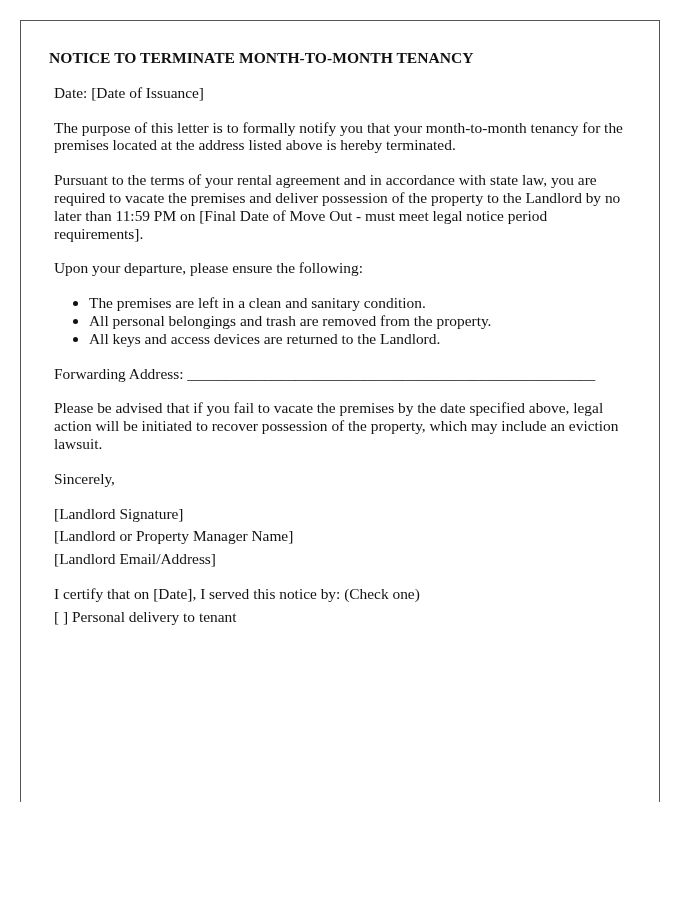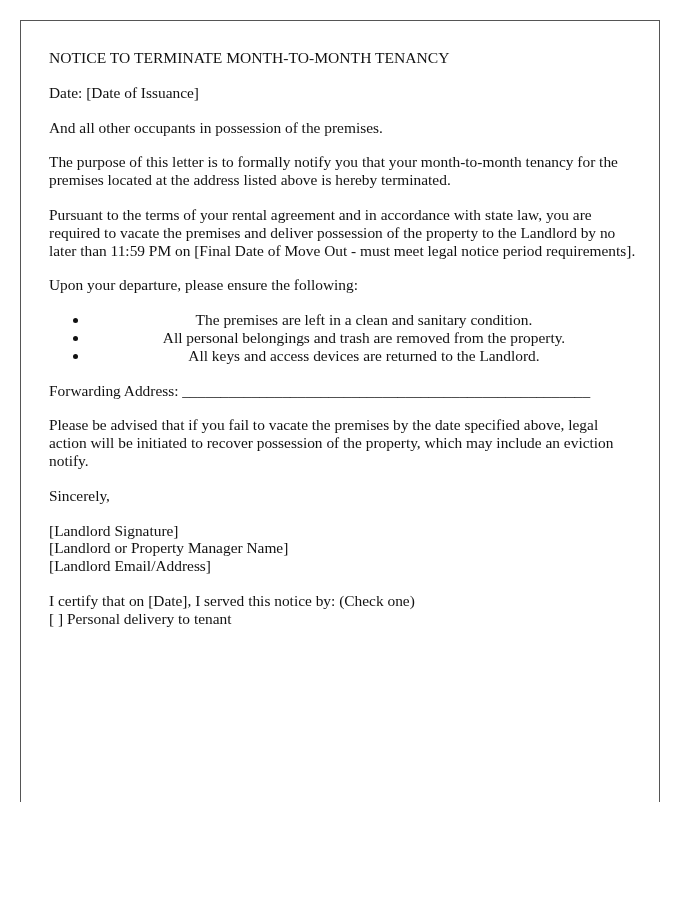--- a/index.html
+++ b/index.html
@@ -6,47 +6,46 @@
   body { width: 700px; height: 900px; position: relative; overflow: hidden; }
   .page {
     position: absolute; left: 20px; top: 20px;
     width: 640px; height: 782px;
     border: 1px solid #555; border-bottom: none;
     box-sizing: border-box; overflow: hidden;
     font-family: "Liberation Serif", "DejaVu Serif", serif;
     font-size: 15.4px; line-height: 17.8px; color: #111;
   }
   .inner { position: absolute; left: 28px; top: 0; width: 590px; }
-  .title { font-weight: normal; margin: 28px 0 0 0; font-size: 15.6px; }
-  p { margin: 0; }
+  .title { font-weight: bold; margin: 28px 0 0 0; font-size: 15.6px; }
+  p { margin: 5px; }
   .blk { margin-top: 17px; }
   ul { margin: 17px 0 0 0; padding-left: 40px; }
-  li { margin: 0; text-align: center; }
+  li { margin: 0; }
   .bold { font-weight: bold; }
 </style>
 </head>
 <body>
 
 <div class="page">
   <div class="inner">
     <p class="title">NOTICE TO TERMINATE MONTH-TO-MONTH TENANCY</p>
     <p class="blk">Date: [Date of Issuance]</p>
     <div class="blk">
-      <p>And all other occupants in possession of the premises.</p>
     </div>
     <p class="blk">The purpose of this letter is to formally notify you that your month-to-month tenancy for the premises located at the address listed above is hereby terminated.</p>
     <p class="blk">Pursuant to the terms of your rental agreement and in accordance with state law, you are required to vacate the premises and deliver possession of the property to the Landlord by no later than 11:59 PM on [Final Date of Move Out - must meet legal notice period requirements].</p>
     <p class="blk">Upon your departure, please ensure the following:</p>
     <ul>
       <li>The premises are left in a clean and sanitary condition.</li>
       <li>All personal belongings and trash are removed from the property.</li>
       <li>All keys and access devices are returned to the Landlord.</li>
     </ul>
     <p class="blk">Forwarding Address: _____________________________________________________</p>
-    <p class="blk">Please be advised that if you fail to vacate the premises by the date specified above, legal action will be initiated to recover possession of the property, which may include an eviction notify.</p>
+    <p class="blk">Please be advised that if you fail to vacate the premises by the date specified above, legal action will be initiated to recover possession of the property, which may include an eviction lawsuit.</p>
     <p class="blk">Sincerely,</p>
     <div class="blk">
       <p>[Landlord Signature]</p>
       <p>[Landlord or Property Manager Name]</p>
       <p>[Landlord Email/Address]</p>
     </div>
     <div class="blk">
       <p>I certify that on [Date], I served this notice by: (Check one)</p>
       <p>[ ] Personal delivery to tenant</p>
     </div>

